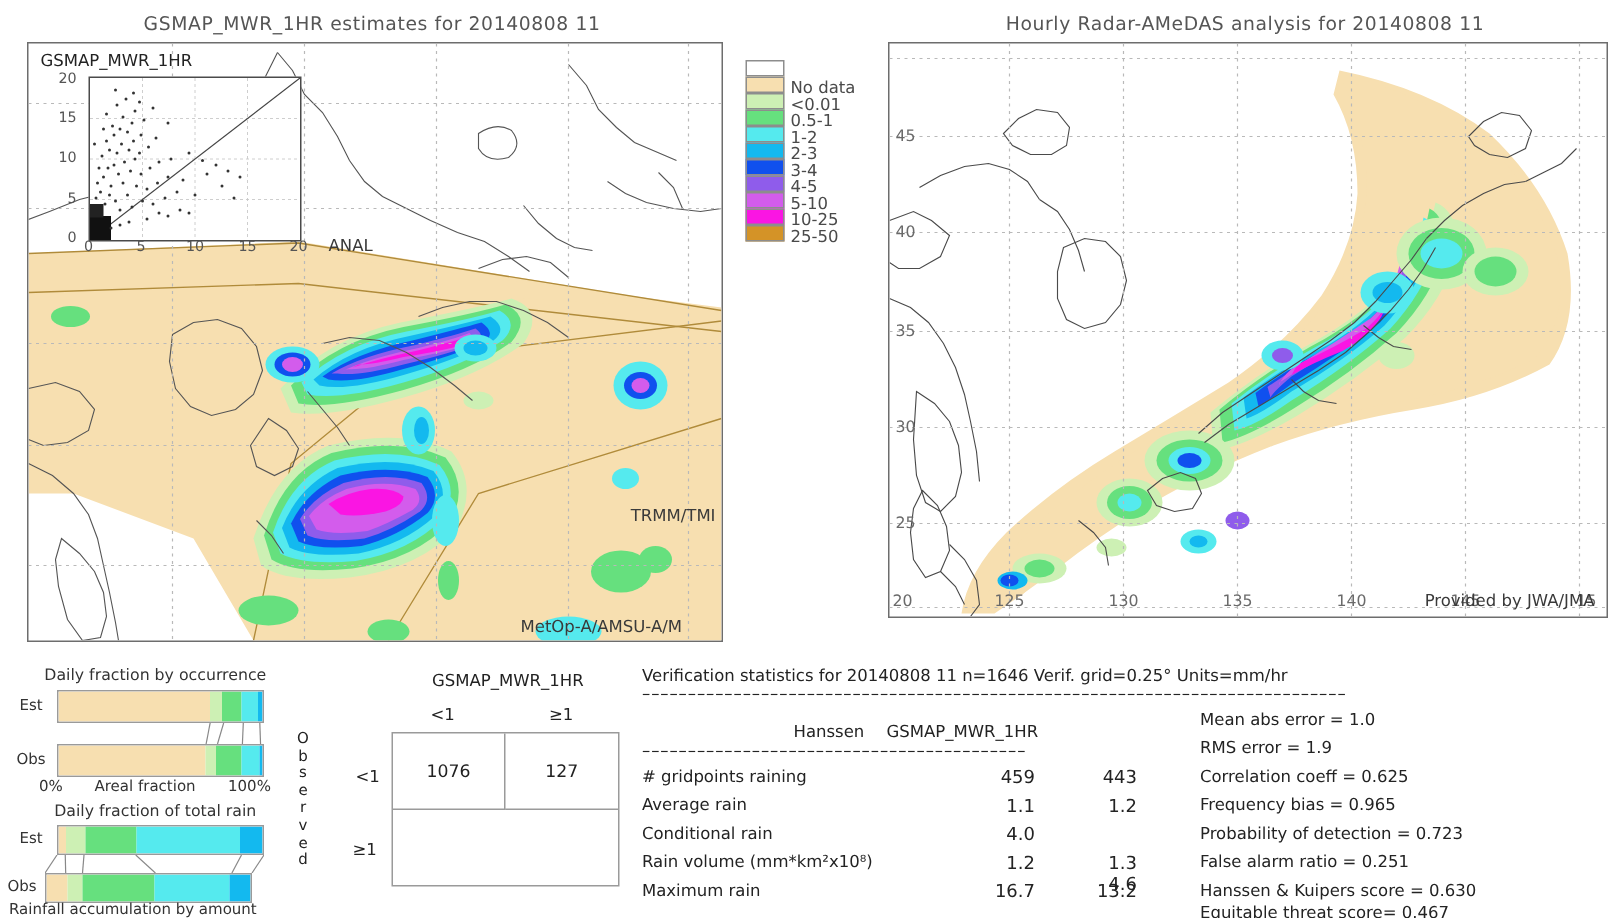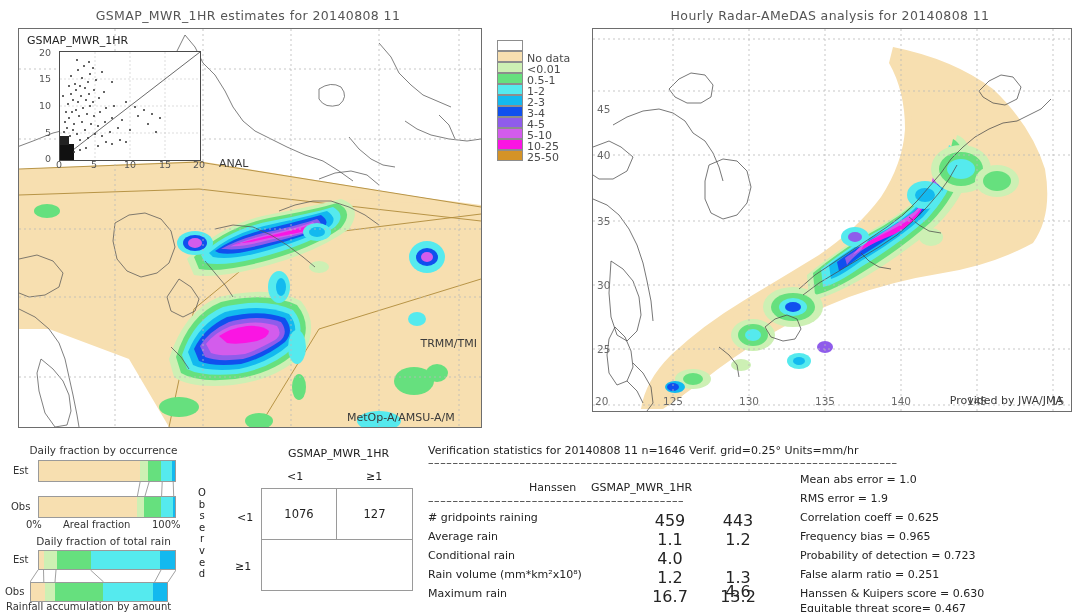--- a/index.html
+++ b/index.html
@@ -42,21 +42,21 @@
   .ct-grid{position:absolute;border:1px solid #9a9a9a;display:grid;
            grid-template-columns:1fr 1fr;grid-template-rows:1fr 1fr;box-sizing:border-box;}
   .ct-cell{display:flex;align-items:center;justify-content:center;font-size:11.5px;color:#222;
            border-right:1px solid #9a9a9a;border-bottom:1px solid #9a9a9a;box-sizing:border-box;}
   .ct-cell:nth-child(2),.ct-cell:nth-child(4){border-right:none;}
   .ct-cell:nth-child(3),.ct-cell:nth-child(4){border-bottom:none;}
   .ct-hd{position:absolute;font-size:11px;color:#222;white-space:nowrap;}
   .ct-vert{position:absolute;font-size:10px;color:#222;line-height:11.6px;text-align:center;width:12px;}
   .stat-line{position:absolute;font-size:11px;color:#232323;white-space:nowrap;}
   .dash{position:absolute;font-size:11px;color:#232323;white-space:nowrap;letter-spacing:.6px;}
-  .num{position:absolute;font-size:16px;color:#232323;white-space:nowrap;text-align:center;}
+  .num{position:absolute;font-size:12px;color:#232323;white-space:nowrap;text-align:right;}
 </style>
 </head>
 <body>
 
 <div class="panel-title" style="left:8px;top:8px;width:480px;">GSMAP_MWR_1HR estimates for 20140808 11</div>
 
 <div class="mapbox" style="left:18px;top:28px;width:462px;height:398px;">
 
   <svg class="coast" viewBox="0 0 462 398" preserveAspectRatio="none">
     <defs>
@@ -400,21 +400,21 @@
       <line x1="0" y1="10" x2="478" y2="10"></line>
       <line x1="0" y1="62" x2="478" y2="62"></line>
       <line x1="0" y1="126" x2="478" y2="126"></line>
       <line x1="0" y1="192" x2="478" y2="192"></line>
       <line x1="0" y1="256" x2="478" y2="256"></line>
       <line x1="0" y1="320" x2="478" y2="320"></line>
       <line x1="0" y1="376" x2="478" y2="376"></line>
     </g>
   </svg>
 
-  <div class="axlab" style="left:4px;top:56px;margin-top:18px;">45</div>
+  <div class="axlab" style="left:4px;top:56px;">45</div>
   <div class="axlab" style="left:4px;top:120px;">40</div>
   <div class="axlab" style="left:4px;top:186px;">35</div>
   <div class="axlab" style="left:4px;top:250px;">30</div>
   <div class="axlab" style="left:4px;top:314px;">25</div>
   <div class="axlab" style="left:2px;top:366px;">20</div>
 
   <div class="axlab" style="left:70px;top:366px;">125</div>
   <div class="axlab" style="left:146px;top:366px;">130</div>
   <div class="axlab" style="left:222px;top:366px;">135</div>
   <div class="axlab" style="left:298px;top:366px;">140</div>

